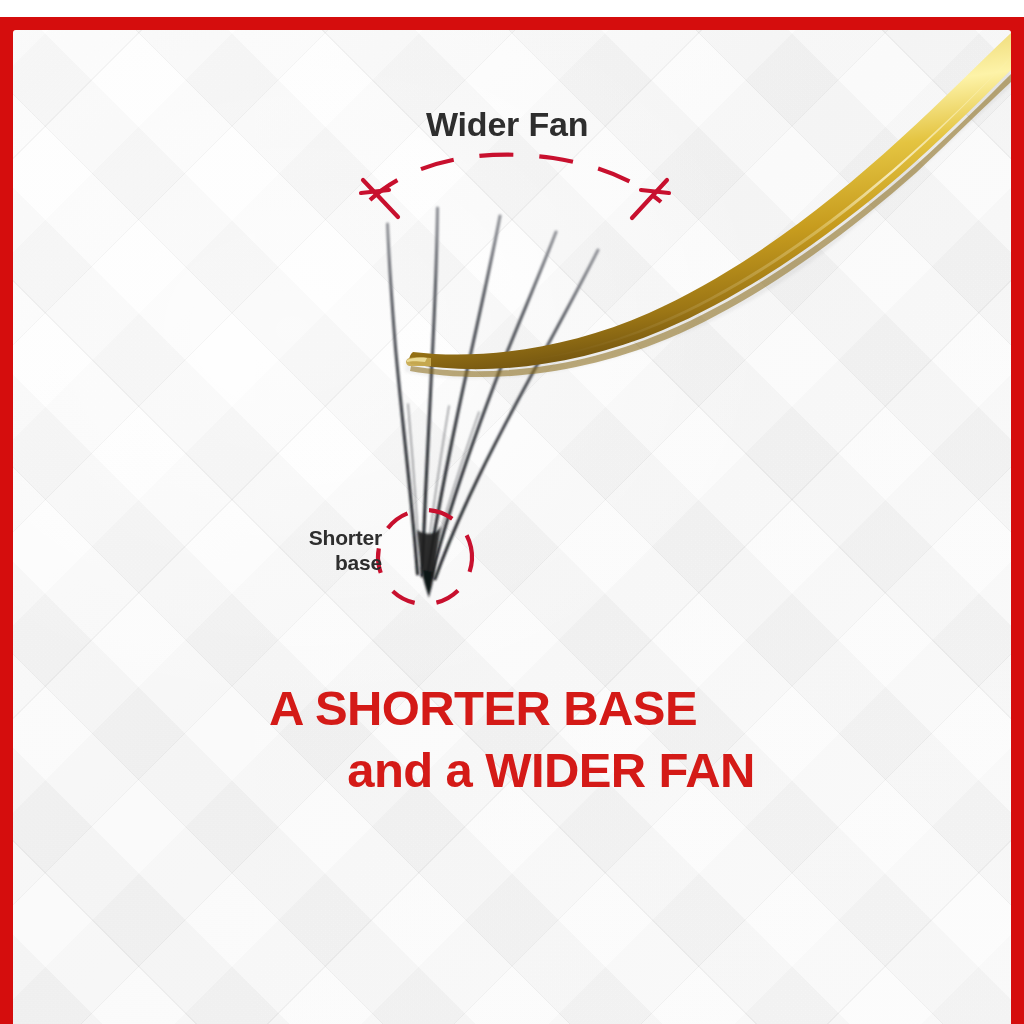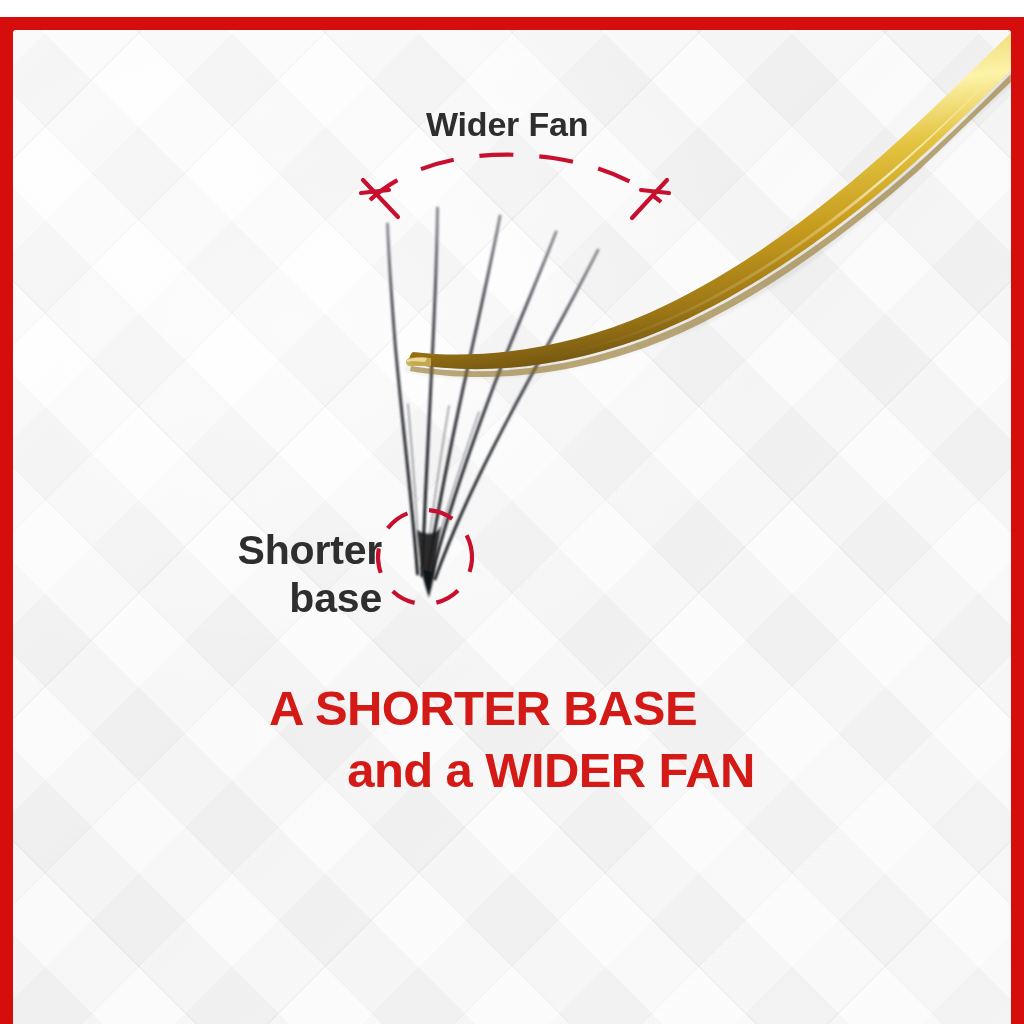--- a/index.html
+++ b/index.html
@@ -71,21 +71,21 @@
     white-space: pre-line;
   }
   .label-wider-fan {
     left: 413px;
     top: 74px;
     font-size: 34px;
   }
   .label-shorter-base {
     left: 209px;
     top: 496px;
-    font-size: 41px;
+    font-size: 21px;
     text-align: right;
     width: 160px;
   }
 
   .headline {
     position: absolute;
     left: 0;
     right: 0;
     top: 648px;
     text-align: center;

